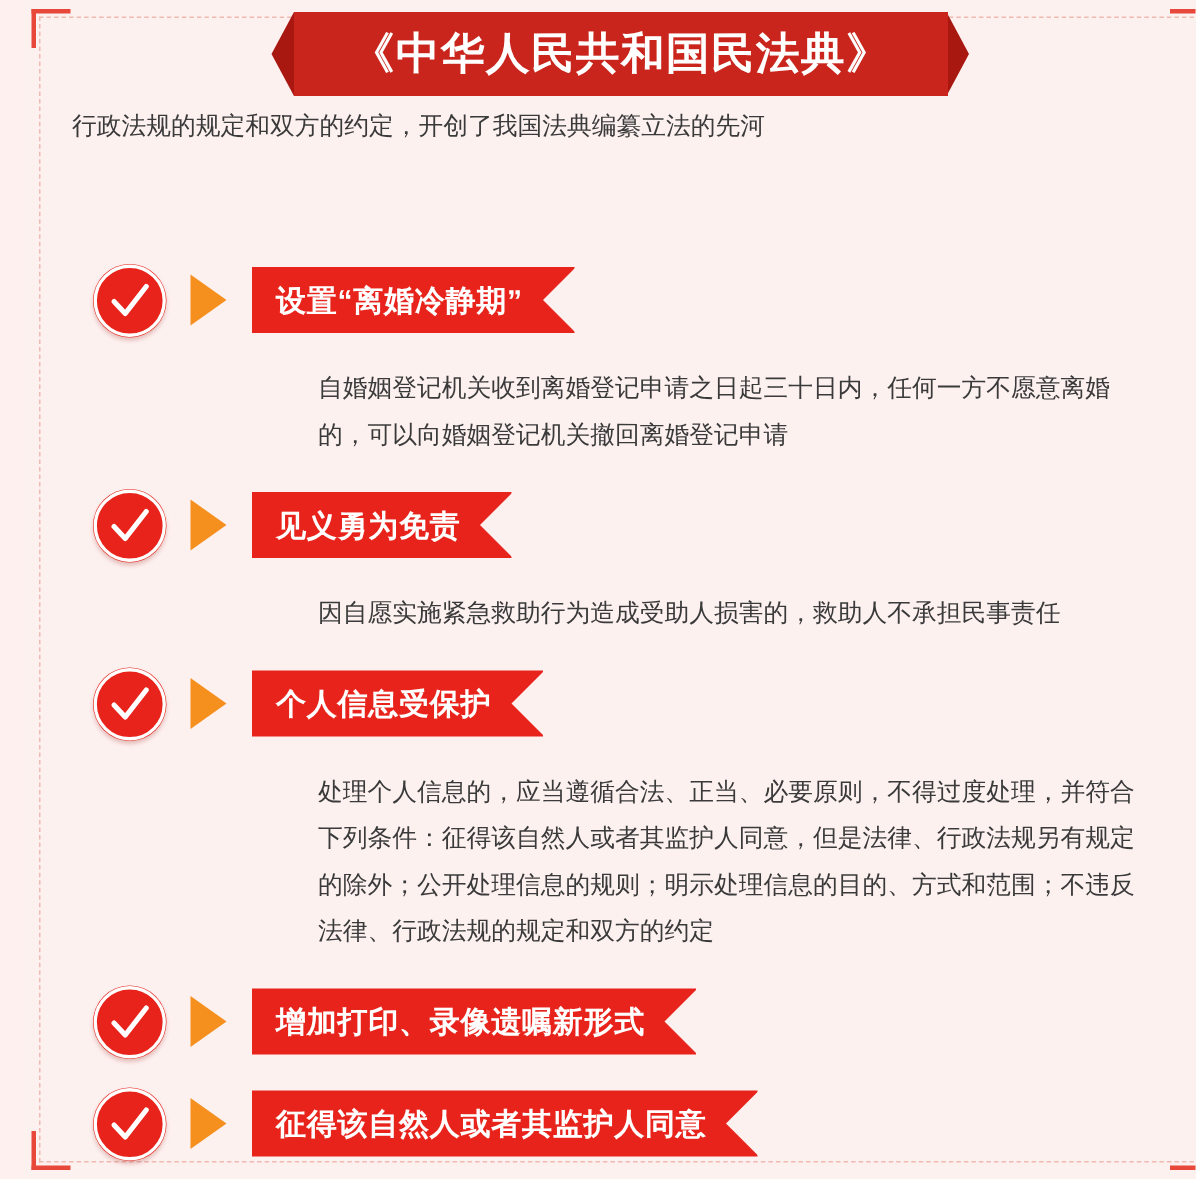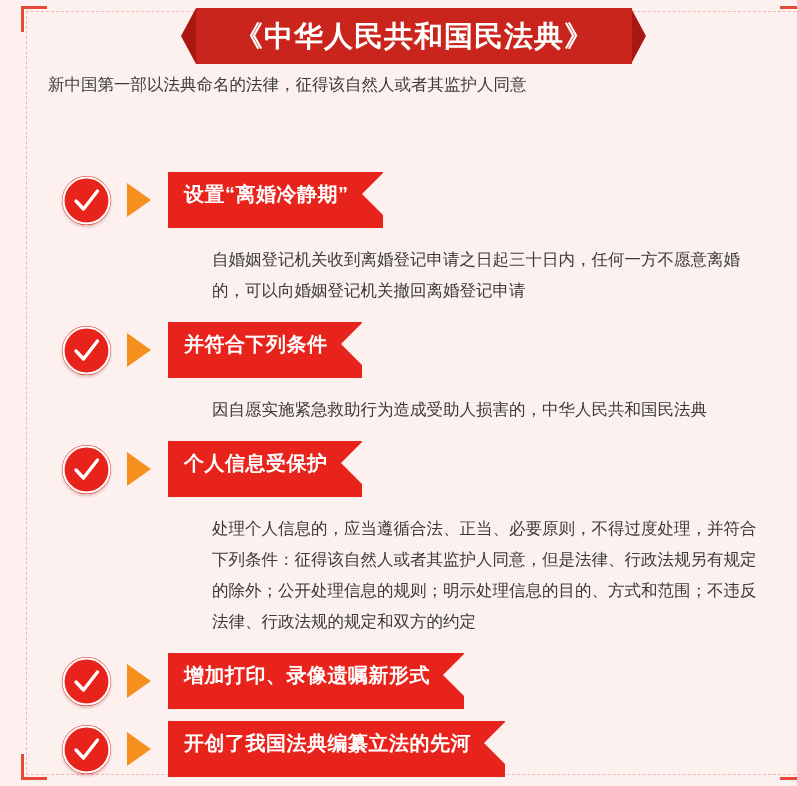--- a/index.html
+++ b/index.html
@@ -131,21 +131,21 @@
     border-left: 24px solid #f5901f;
     flex: 0 0 auto;
   }
   .head-banner {
     position: relative;
     margin-left: 17px;
     height: 44px;
     background: #e8231b;
     display: flex;
     align-items: center;
-    padding: 0 34px 12px 16px;
+    padding: 0 34px 0 16px;
     flex: 0 0 auto;
   }
   .head-banner::after {
     content: "";
     position: absolute;
     right: -1px;
     top: 0;
     width: 0;
     height: 0;
     border-top: 22px solid transparent;
@@ -181,21 +181,21 @@
   <div class="corner br"></div>
 
   <div class="banner-notch left"></div>
   <div class="banner-notch right"></div>
 
   <div class="title-banner">
     <span class="title-text">《中华人民共和国民法典》</span>
   </div>
 
   <div class="intro">
-    <p>新中国第一部以法典命名的法律，征得该自然人或者其监护人同意</p>
+    <p>行政法规的规定和双方的约定，开创了我国法典编纂立法的先河</p>
   </div>
 
   <div class="items">
 
     <div class="item">
       <div class="item-head">
         <div class="check-badge">
           <svg width="49" height="49" viewBox="0 0 49 49">
             <circle cx="24.5" cy="24.5" r="23" fill="none" stroke="#ffffff" stroke-width="2.2"></circle>
             <path d="M14 25 L21.5 33 L35.5 15" fill="none" stroke="#ffffff" stroke-width="3.4" stroke-linecap="round" stroke-linejoin="round"></path>
@@ -214,25 +214,25 @@
     <div class="item">
       <div class="item-head">
         <div class="check-badge">
           <svg width="49" height="49" viewBox="0 0 49 49">
             <circle cx="24.5" cy="24.5" r="23" fill="none" stroke="#ffffff" stroke-width="2.2"></circle>
             <path d="M14 25 L21.5 33 L35.5 15" fill="none" stroke="#ffffff" stroke-width="3.4" stroke-linecap="round" stroke-linejoin="round"></path>
           </svg>
         </div>
         <div class="arrow-mark"></div>
         <div class="head-banner">
-          <span class="head-text">并符合下列条件</span>
+          <span class="head-text">见义勇为免责</span>
         </div>
       </div>
       <div class="item-body">
-        <p>因自愿实施紧急救助行为造成受助人损害的，中华人民共和国民法典</p>
+        <p>因自愿实施紧急救助行为造成受助人损害的，救助人不承担民事责任</p>
       </div>
     </div>
 
     <div class="item">
       <div class="item-head">
         <div class="check-badge">
           <svg width="49" height="49" viewBox="0 0 49 49">
             <circle cx="24.5" cy="24.5" r="23" fill="none" stroke="#ffffff" stroke-width="2.2"></circle>
             <path d="M14 25 L21.5 33 L35.5 15" fill="none" stroke="#ffffff" stroke-width="3.4" stroke-linecap="round" stroke-linejoin="round"></path>
           </svg>
@@ -268,19 +268,19 @@
     <div class="item">
       <div class="item-head">
         <div class="check-badge">
           <svg width="49" height="49" viewBox="0 0 49 49">
             <circle cx="24.5" cy="24.5" r="23" fill="none" stroke="#ffffff" stroke-width="2.2"></circle>
             <path d="M14 25 L21.5 33 L35.5 15" fill="none" stroke="#ffffff" stroke-width="3.4" stroke-linecap="round" stroke-linejoin="round"></path>
           </svg>
         </div>
         <div class="arrow-mark"></div>
         <div class="head-banner">
-          <span class="head-text">开创了我国法典编纂立法的先河</span>
+          <span class="head-text">征得该自然人或者其监护人同意</span>
         </div>
       </div>
     </div>
 
   </div>
 </div>
 
 </body></html>

